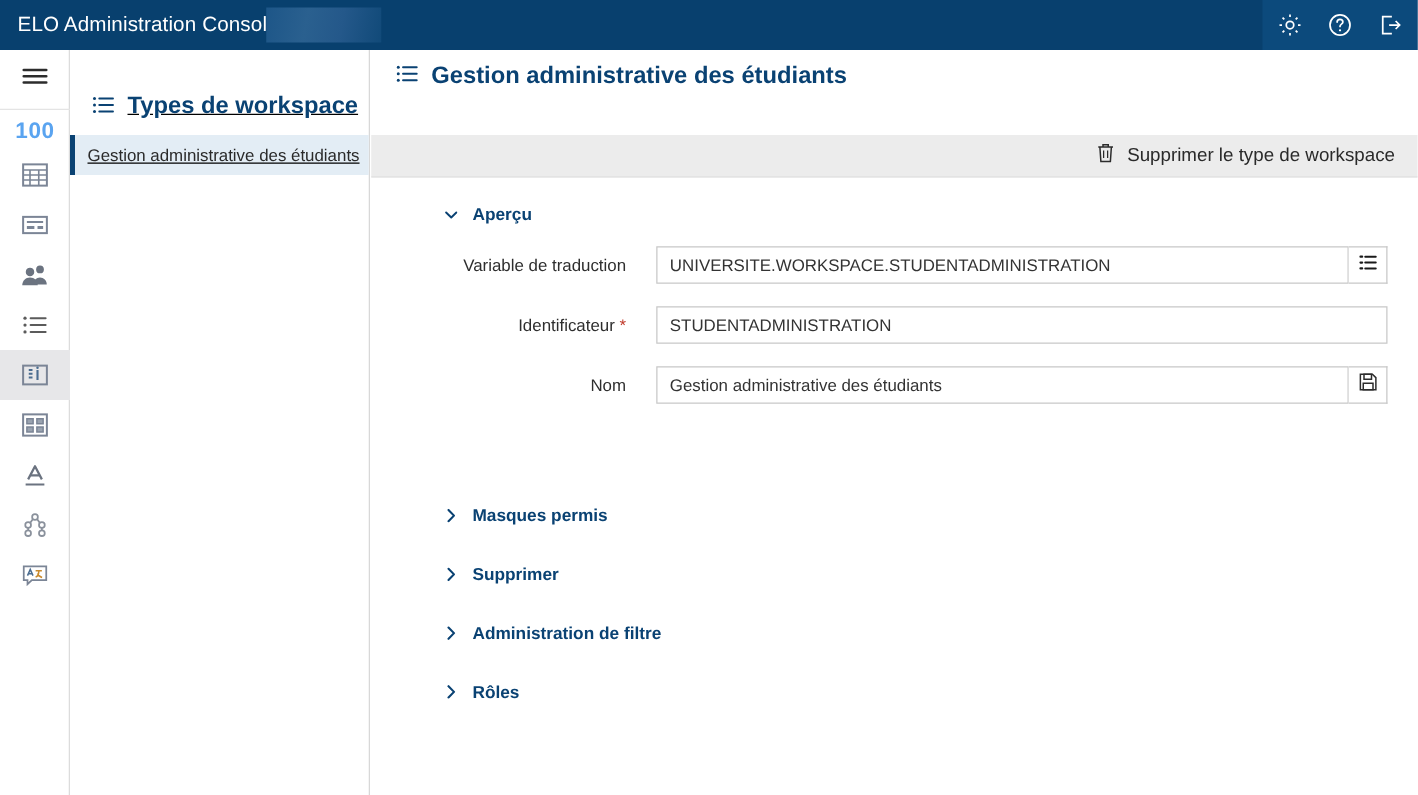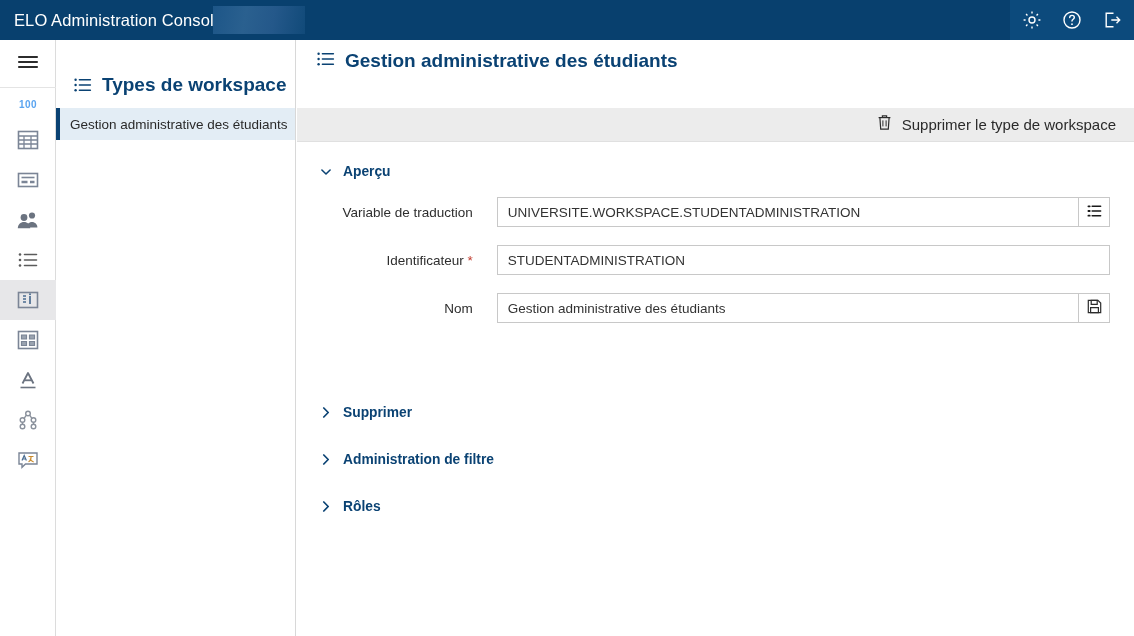--- a/index.html
+++ b/index.html
@@ -54,37 +54,38 @@
   .rail-burger {
     height: 48px; width: 56px;
     display: flex; align-items: center; justify-content: center;
     border-bottom: 1px solid #e4e4e4;
     cursor: pointer;
   }
   .rail-count {
     height: 32px; width: 56px;
     display: flex; align-items: center; justify-content: center;
     color: #5aa4f0;
-    font-size: 10px; font-weight: bold;
+    font-size: 18px; font-weight: bold;
     letter-spacing: .5px;
   }
   .rail-item {
     height: 40px; width: 56px;
     display: flex; align-items: center; justify-content: center;
     cursor: pointer;
   }
   .rail-item.selected { background: #e7e7e9; }
   .rail-item svg { display: block; }
 
   
   .mid {
     position: absolute; top: 40px; left: 56px;
     width: 240px; height: 596px;
     background: #ffffff;
     border-right: 1px solid #d8d8d8;
+    text-decoration: underline;
   }
   .mid-head {
     height: 68px;
     display: flex; align-items: flex-end;
     padding: 0 0 12px 18px;
     gap: 10px;
   }
   .mid-title {
     color: #0a4273;
     font-size: 19px;
@@ -151,21 +152,21 @@
   }
   .right-toolbar-btn {
     display: flex; align-items: center; gap: 10px;
     cursor: pointer;
   }
   .right-toolbar-label {
     font-size: 15px; color: #2a2a2a; white-space: nowrap;
   }
 
   
-  .form-area { padding: 22px 24px 0 24px; }
+  .form-area { padding: 22px 24px 0 24px; margin-left: 35px; }
   .section-head {
     display: flex; align-items: center; gap: 12px;
     cursor: pointer;
     margin-bottom: 8px;
   }
   .section-head .chev { width: 10px; display:flex; align-items:center; justify-content:center; }
   .section-title {
     color: #0a4273;
     font-size: 13.8px;
     font-weight: bold;
@@ -442,43 +443,51 @@
               <path d="M4.2 1.3h6v4h-6z"></path>
               <path d="M3.6 8.6h7.8v5.1H3.6z"></path>
             </svg>
           </span>
         </span>
       </div>
     </div>
 
     <div class="collapsed-sections">
 
-
       <div class="section-head">
         <span class="chev">
           <svg width="8" height="11" viewBox="0 0 8 11" fill="none" stroke="#0a4273" stroke-width="1.7" stroke-linecap="round" stroke-linejoin="round">
             <path d="M1.8 1L6.2 5.5L1.8 10"></path>
           </svg>
         </span>
-        <span class="section-title">Supprimer</span>
+        <span class="section-title">Masques permis</span>
       </div>
 
       <div class="section-head">
         <span class="chev">
           <svg width="8" height="11" viewBox="0 0 8 11" fill="none" stroke="#0a4273" stroke-width="1.7" stroke-linecap="round" stroke-linejoin="round">
             <path d="M1.8 1L6.2 5.5L1.8 10"></path>
           </svg>
         </span>
-        <span class="section-title">Administration de filtre</span>
+        <span class="section-title">Supprimer</span>
       </div>
 
       <div class="section-head">
         <span class="chev">
           <svg width="8" height="11" viewBox="0 0 8 11" fill="none" stroke="#0a4273" stroke-width="1.7" stroke-linecap="round" stroke-linejoin="round">
             <path d="M1.8 1L6.2 5.5L1.8 10"></path>
           </svg>
         </span>
+        <span class="section-title">Administration de filtre</span>
+      </div>
+
+      <div class="section-head">
+        <span class="chev">
+          <svg width="8" height="11" viewBox="0 0 8 11" fill="none" stroke="#0a4273" stroke-width="1.7" stroke-linecap="round" stroke-linejoin="round">
+            <path d="M1.8 1L6.2 5.5L1.8 10"></path>
+          </svg>
+        </span>
         <span class="section-title">Rôles</span>
       </div>
 
     </div>
   </div>
 </div>
 
 </body></html>

